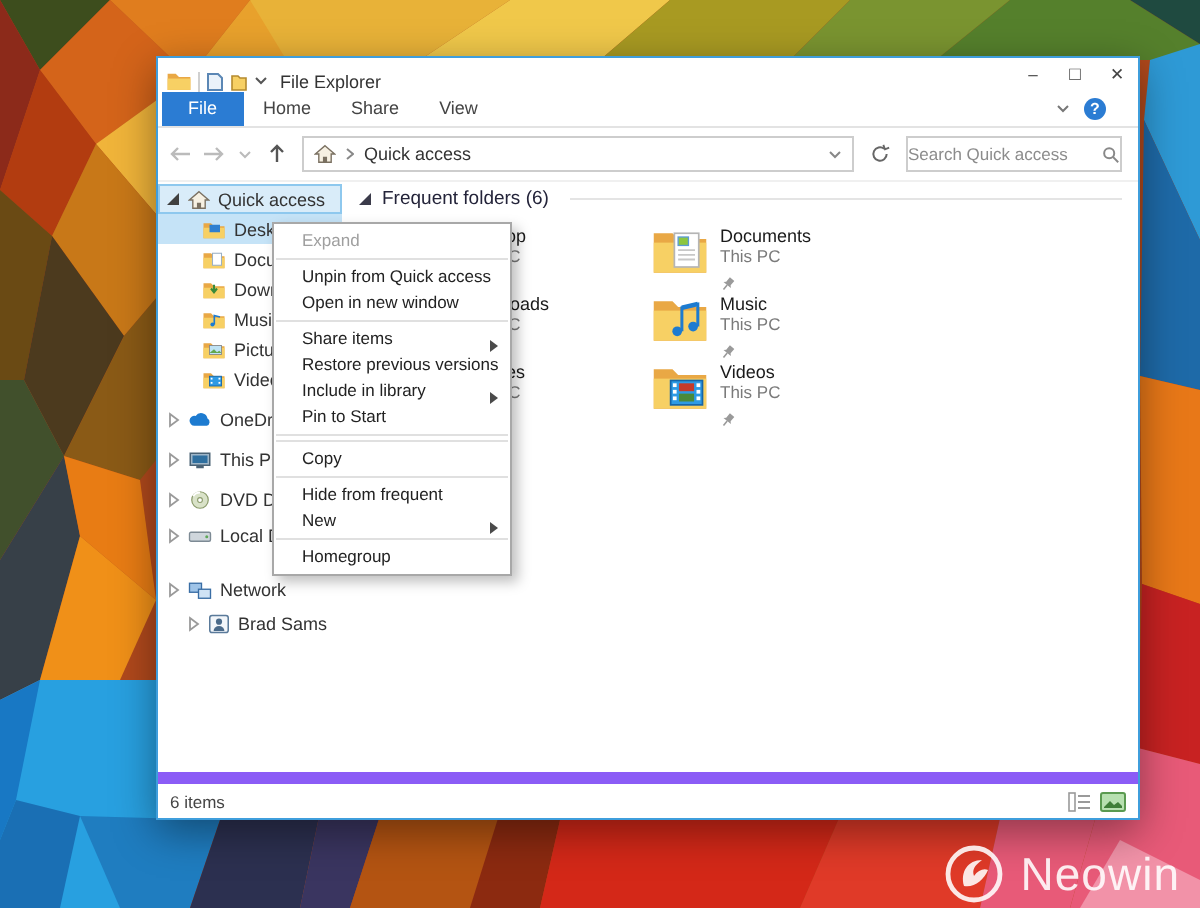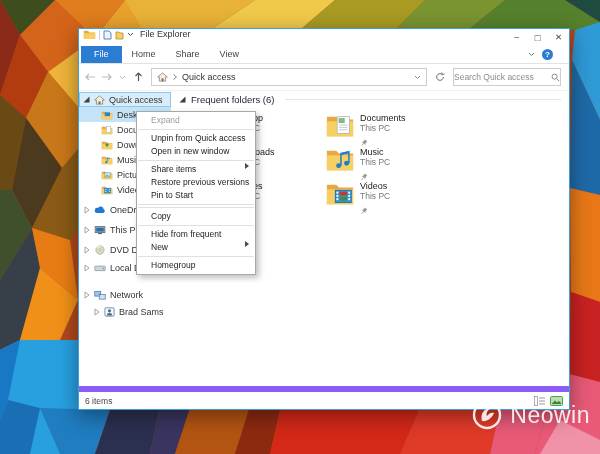--- a/index.html
+++ b/index.html
@@ -6,21 +6,21 @@
   body{width:600px;height:454px;position:relative;overflow:hidden;
        font-family:"Liberation Sans",sans-serif;background:#b1491c}
   .bg{position:absolute;inset:0}
   .bg svg{display:block}
 
   
   .win{position:absolute;left:78px;top:28px;width:492px;height:382px;
        background:#fff;border:1px solid #3f9edc;box-sizing:border-box;
        box-shadow:0 6px 20px rgba(0,0,0,.40);display:flex;flex-direction:column}
 
-  .titlebar{height:17px;display:flex;align-items:flex-start;padding-left:4px;flex-shrink:0}
+  .titlebar{height:17px;display:flex;align-items:flex-end;padding-left:4px;flex-shrink:0}
   .qat{display:flex;align-items:center;gap:3px}
   .qat-div{width:1px;height:10px;background:#d0d0d0}
   .title{font-size:9px;color:#333;margin-left:6px;flex:1;white-space:nowrap}
   .controls{display:flex;height:17px}
   .ctrl{width:21px;display:flex;align-items:center;justify-content:center;
         font-size:8.5px;color:#444;line-height:1}
   .ctrl.max{font-size:9.5px}
 
   .tabs{height:17px;display:flex;align-items:stretch;border-bottom:1px solid #e3e3e3;
         padding:0 16px 0 2px;flex-shrink:0}
@@ -61,28 +61,28 @@
   .tile-loc{font-size:8.5px;color:#7a7a7a;line-height:10px}
 
   .statusbar{height:17px;border-top:6px solid #8b5cf6;display:flex;align-items:center;
              padding:0 6px;font-size:8.5px;color:#444;flex-shrink:0}
   .view-icons{margin-left:auto;display:flex;gap:4px;align-items:center}
 
   
   .ctx{position:absolute;left:57px;top:82px;width:118px;background:#fff;
        border:1px solid #a8a8a8;box-shadow:3px 3px 6px rgba(0,0,0,.25);
        padding:2px 0;z-index:10;font-size:8.5px;color:#222}
-  .mi{height:13px;line-height:13px;padding:0 6px 0 14px;display:flex;align-items:flex-start;white-space:nowrap}
+  .mi{height:13px;line-height:13px;padding:0 6px 0 14px;display:flex;align-items:flex-end;white-space:nowrap}
   .mi .sub{margin-left:auto;width:0;height:0;border-left:4px solid #4a4a4a;
            border-top:3px solid transparent;border-bottom:3px solid transparent}
   .mi.disabled{color:#9f9f9f}
   .msep{height:1px;background:#e0e0e0;margin:2px 1px}
 
   
-  .wm{position:absolute;right:10px;bottom:24px;display:flex;align-items:center;gap:8px;z-index:5}
+  .wm{position:absolute;right:10px;bottom:2px;display:flex;align-items:center;gap:8px;z-index:5}
   .wm-text{font-size:23px;color:rgba(255,255,255,.88);letter-spacing:.5px}
 </style>
 </head>
 <body>
 
 <div class="bg">
 <svg width="600" height="454" viewBox="0 0 600 454" preserveAspectRatio="none">
   <rect width="600" height="454" fill="#b1491c"></rect>
   <polygon points="0,0 55,0 20,35" fill="#3d4d1d"></polygon>
   <polygon points="0,0 20,35 0,95" fill="#8c2a1a"></polygon>
@@ -551,20 +551,24 @@
       </div>
     <div class="msep"></div>
     <div class="mi">
       <span>Share items</span>
         <span class="sub"></span>
       </div>
     <div class="mi">
       <span>Restore previous versions</span>
       </div>
     <div class="mi">
+      <span>Include in library</span>
+        <span class="sub"></span>
+      </div>
+    <div class="mi">
       <span>Pin to Start</span>
       </div>
     <div class="msep"></div>
     <div class="msep"></div>
     <div class="mi">
       <span>Copy</span>
       </div>
     <div class="msep"></div>
     <div class="mi">
       <span>Hide from frequent</span>

